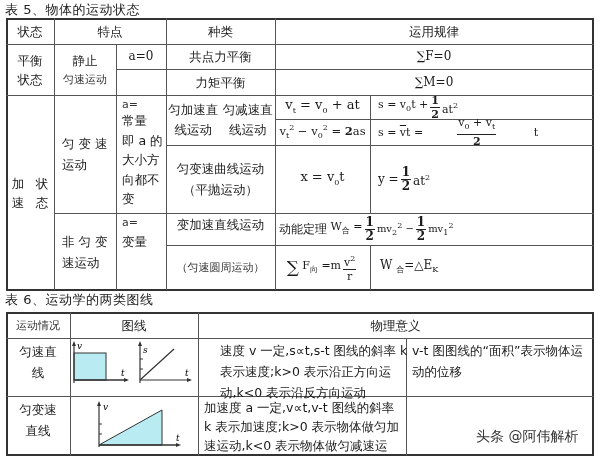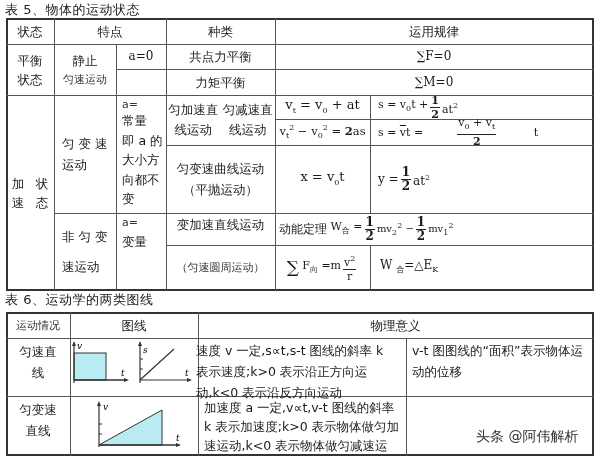--- a/index.html
+++ b/index.html
@@ -114,21 +114,21 @@
   </div>
   <div class="cell serif left" style="left:370px;top:145px;width:223px;height:68px;font-size:12px;padding-left:8px;">
     <span>y =</span>
       <span class="frac">
         <span class="num">1</span>
         <span>2</span>
       </span>
       <span>at<sup>2</sup></span>
   </div>
 
-  <div class="cell left" style="left:54px;top:213px;width:62px;height:77px;padding-left:8px;padding-right:6px;line-height:30px;">非 匀 变 速运动</div>
+  <div class="cell left" style="left:54px;top:213px;width:62px;height:77px;padding-left:8px;padding-right:6px;line-height:21px;">非 匀 变 速运动</div>
   <div class="cell left" style="left:116px;top:213px;width:50px;height:77px;flex-direction:column;align-items:flex-start;padding-left:6px;">
     <span class="small">a=</span>
     <span>变量</span>
   </div>
   <div class="cell" style="left:166px;top:213px;width:109px;height:32px;align-items:flex-start;padding-top:2px;">变加速直线运动</div>
   <div class="cell left" style="left:275px;top:213px;width:318px;height:32px;font-size:12px;padding-left:4px;">
     <span>动能定理 </span>
       <span class="serif" style="font-size:11px;">&nbsp;W<sub>合</sub> =</span>
       <span class="frac serif">
         <span class="num">1</span>
@@ -191,21 +191,21 @@
       <polygon points="69,2 67,7 71,7" fill="#333"></polygon>
       <line x1="69" y1="41" x2="119" y2="41" stroke="#333" stroke-width="1.2"></line>
       <polygon points="121,41 116,39 116,43" fill="#333"></polygon>
       <line x1="69" y1="41" x2="103" y2="10" stroke="#333" stroke-width="1.2"></line>
       <line x1="69" y1="30" x2="72" y2="30" stroke="#333" stroke-width="1"></line>
       <line x1="69" y1="20" x2="72" y2="20" stroke="#333" stroke-width="1"></line>
       <text x="72" y="14" font-size="9" font-style="italic" font-family="DejaVu Serif, serif">s</text>
       <text x="114" y="37" font-size="9" font-style="italic" font-family="DejaVu Serif, serif">t</text>
     </g>
   </svg>
-  <div class="desc" style="left:190px;top:338px;width:208px;height:58px;">速度 v 一定,s∝t,s-t 图线的斜率 k 表示速度;k&gt;0 表示沿正方向运动,k&lt;0 表示沿反方向运动</div>
+  <div class="desc" style="left:214px;top:338px;width:208px;height:58px;">速度 v 一定,s∝t,s-t 图线的斜率 k 表示速度;k&gt;0 表示沿正方向运动,k&lt;0 表示沿反方向运动</div>
   <div class="desc" style="left:406px;top:338px;width:187px;height:118px;">v-t 图图线的“面积”表示物体运动的位移</div>
 
   <div class="cell" style="left:6px;top:396px;width:64px;height:59px;flex-direction:column;justify-content:flex-start;padding-top:3px;line-height:21px;">
     <span>匀变速</span>
     <span>直线</span>
   </div>
   <svg style="position:absolute;left:71px;top:397px;" width="126" height="58" viewBox="0 0 126 58">
     <polygon points="28,48 91,48 91,13" fill="#b9ecf2" stroke="#333" stroke-width="1"></polygon>
     <line x1="28" y1="50" x2="28" y2="6" stroke="#333" stroke-width="1.2"></line>
     <polygon points="28,4 26,9 30,9" fill="#333"></polygon>

